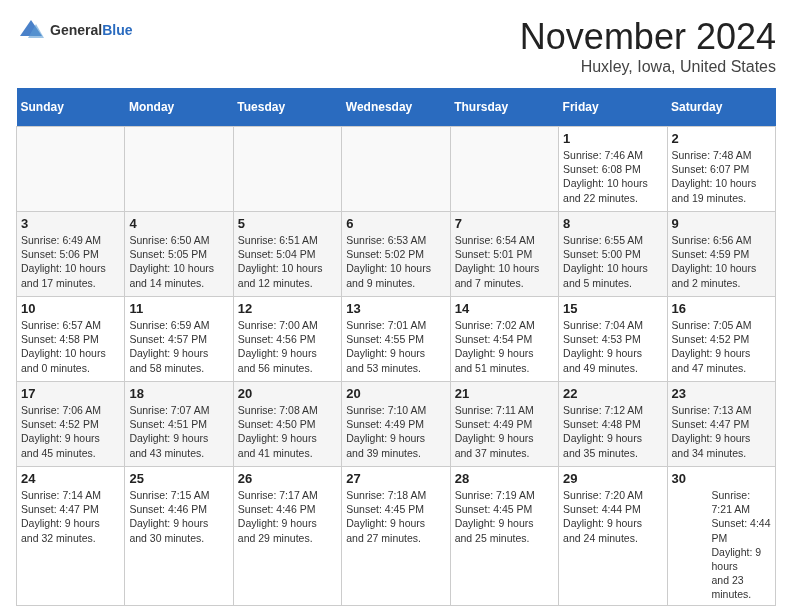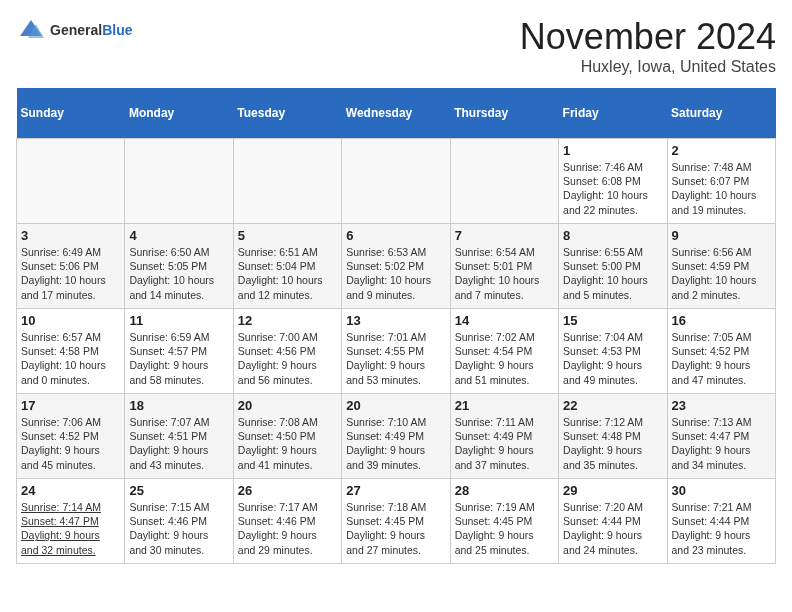--- a/index.html
+++ b/index.html
@@ -53,21 +53,21 @@
       color: #444;
     }
     table {
       width: 100%;
       border-collapse: collapse;
       font-size: 11px;
     }
     thead th {
       background-color: #2a6bbf;
       color: #fff;
-      padding: 18px 4px;
+      padding: 12px 4px;
       text-align: left;
       font-size: 12px;
       font-weight: bold;
     }
     tbody td {
       border: 1px solid #ccc;
       vertical-align: top;
       padding: 4px;
       width: calc(100% / 7);
       height: 85px;
@@ -297,21 +297,21 @@
           <div class="day-num">23</div>
           <div class="day-info" style="white-space: pre-line;">Sunrise: 7:13 AM
 Sunset: 4:47 PM
 Daylight: 9 hours
 and 34 minutes.</div>
         </td>
       </tr>
       <tr>
         <td>
           <div class="day-num">24</div>
-          <div class="day-info" style="white-space: pre-line; text-decoration: underline;">Sunrise: 7:14 AM
+          <div class="day-info" style="white-space: pre-line;">Sunrise: 7:14 AM
 Sunset: 4:47 PM
 Daylight: 9 hours
 and 32 minutes.</div>
         </td>
         <td>
           <div class="day-num">25</div>
           <div class="day-info" style="white-space: pre-line;">Sunrise: 7:15 AM
 Sunset: 4:46 PM
 Daylight: 9 hours
 and 30 minutes.</div>
@@ -339,20 +339,20 @@
         </td>
         <td>
           <div class="day-num">29</div>
           <div class="day-info" style="white-space: pre-line;">Sunrise: 7:20 AM
 Sunset: 4:44 PM
 Daylight: 9 hours
 and 24 minutes.</div>
         </td>
         <td>
           <div class="day-num">30</div>
-          <div class="day-info" style="white-space: pre-line;">Sunrise: 7:21 AM
+          <div class="day-info" style="white-space: pre-line; margin-left: 40px;">Sunrise: 7:21 AM
 Sunset: 4:44 PM
 Daylight: 9 hours
 and 23 minutes.</div>
         </td>
       </tr>
     </tbody>
 </table>
 
 </body></html>

